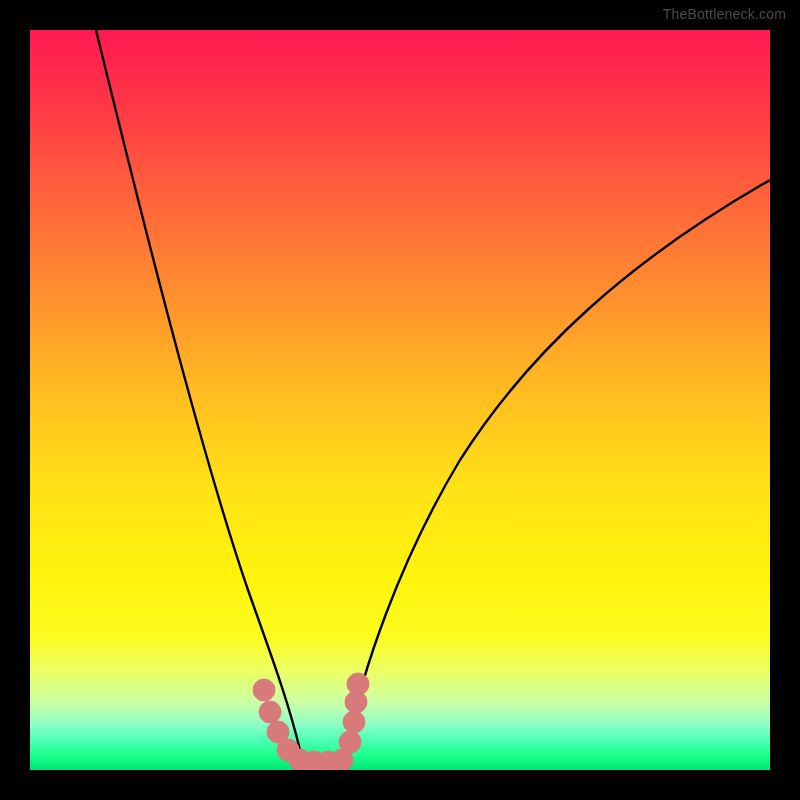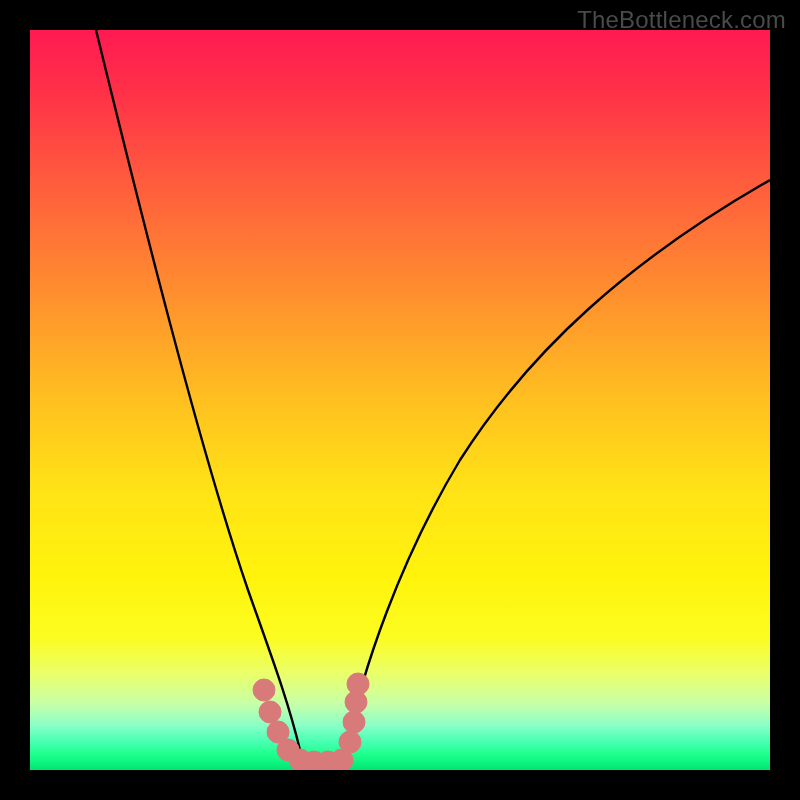--- a/index.html
+++ b/index.html
@@ -50,21 +50,21 @@
     position: absolute;
     inset: 0;
     width: 100%;
     height: 100%;
   }
   .watermark {
     position: absolute;
     top: 6px;
     right: 14px;
     color: #4a4a4a;
-    font-size: 24px;
+    font-size: 14px;
     font-weight: 400;
     letter-spacing: 0.2px;
     text-align: right;
   }
 </style>
 </head>
 <body>
 
 <div class="frame">
 

